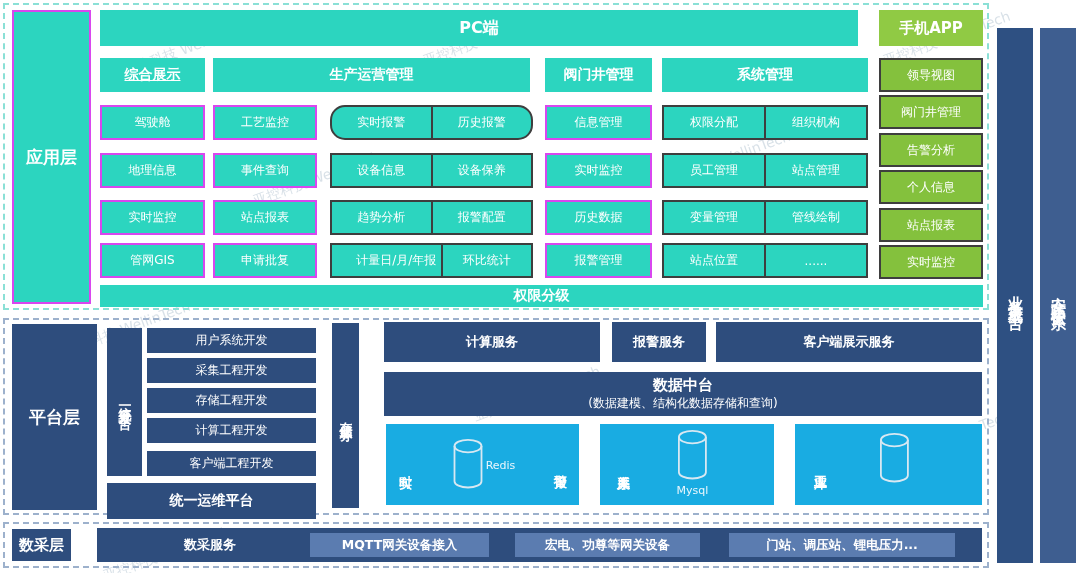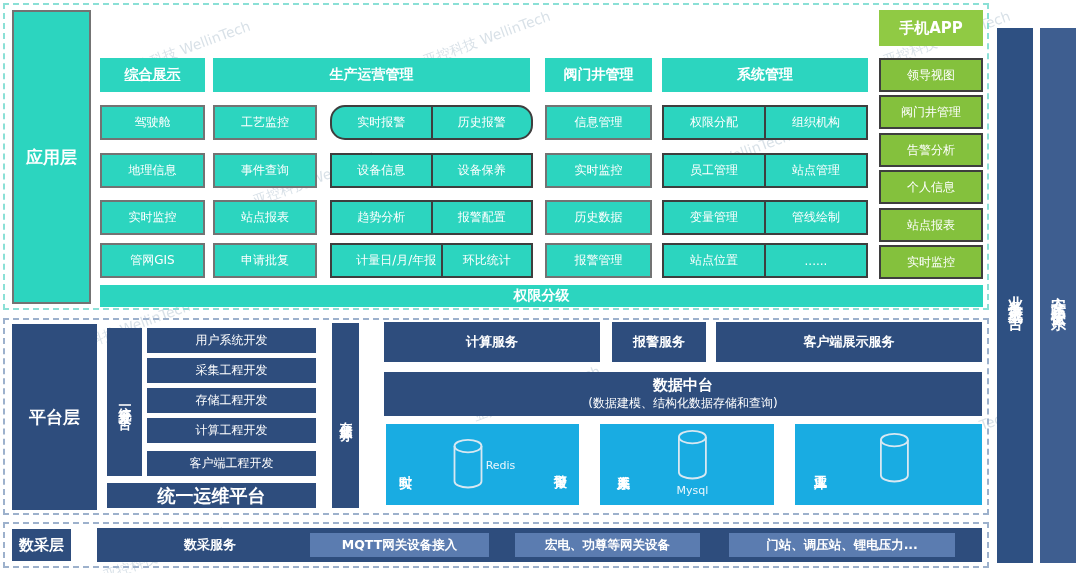--- a/index.html
+++ b/index.html
@@ -2,21 +2,21 @@
 <html><head>
 <meta charset="utf-8">
 <style>
   html,body{margin:0;padding:0;background:#ffffff;}
   body{font-family:"DejaVu Sans","Liberation Sans",sans-serif;}
   #canvas{position:relative;width:1080px;height:573px;background:#fff;overflow:hidden;}
   .abs{position:absolute;box-sizing:border-box;}
   .flexc{display:flex;align-items:center;justify-content:center;text-align:center;}
   .white{color:#ffffff;}
   .teal{background:#2cd5bf;}
-  .teal-btn{background:#2cd5bf;border:2px solid #737373;}
+  .teal-btn{background:#2cd5bf;border:2px solid #d946ef;}
   .green-hdr{background:#90ca44;}
   .green-btn{background:#84c13d;border:2px solid #3e3e3e;}
   .navy{background:#2e4d7d;}
   .blue{background:#19ace2;}
   .lblue-btn{background:#5b7cb0;}
   .dash-teal{border:2px dashed #8be0d6;}
   .dash-blue{border:2px dashed #9db1cc;}
   .hdr{font-weight:bold;font-size:14px;}
   .btn{font-size:12px;}
   .split{display:flex;background:#2cd5bf;border:2px solid #3e3e3e;}
@@ -40,20 +40,21 @@
   <span class="wm" style="left:660px;top:150px;">亚控科技 WellinTech</span>
   <span class="wm" style="left:60px;top:320px;">亚控科技 WellinTech</span>
   <span class="wm" style="left:470px;top:385px;">亚控科技 WellinTech</span>
   <span class="wm" style="left:880px;top:430px;">亚控科技 WellinTech</span>
   <span class="wm" style="left:100px;top:545px;">亚控科技 WellinTech</span>
 
   <div class="abs dash-teal" style="left:3px;top:3px;width:986px;height:307px;"></div>
 
   <div class="abs teal-btn flexc white" style="left:12px;top:10px;width:79px;height:294px;font-weight:bold;font-size:17px;">应用层</div>
 
+  <div class="abs teal flexc white" style="left:100px;top:10px;width:758px;height:36px;font-weight:bold;font-size:16px;">PC端</div>
   <div class="abs green-hdr flexc white" style="left:879px;top:10px;width:104px;height:36px;font-weight:bold;font-size:15px;">手机APP</div>
 
   <div class="abs teal flexc white hdr" style="left:100px;top:58px;width:105px;height:34px;text-decoration:underline;">综合展示</div>
   <div class="abs teal flexc white hdr" style="left:213px;top:58px;width:317px;height:34px;">生产运营管理</div>
   <div class="abs teal flexc white hdr" style="left:662px;top:58px;width:206px;height:34px;">系统管理</div>
   <div class="abs teal flexc white hdr" style="left:545px;top:58px;width:107px;height:34px;">阀门井管理</div>
 
   <div class="abs teal-btn flexc white btn" style="left:100px;top:105px;width:105px;height:35px;">驾驶舱</div>
   <div class="abs teal-btn flexc white btn" style="left:100px;top:153px;width:105px;height:35px;">地理信息</div>
   <div class="abs teal-btn flexc white btn" style="left:100px;top:200px;width:105px;height:35px;">实时监控</div>
@@ -119,21 +120,21 @@
   <div class="abs navy flexc white" style="left:107px;top:328px;width:35px;height:148px;">
     <span class="vt" style="font-weight:bold;font-size:13px;letter-spacing:2px;">统一开发平台</span>
   </div>
 
   <div class="abs navy flexc white btn" style="left:147px;top:328px;width:169px;height:25px;">用户系统开发</div>
   <div class="abs navy flexc white btn" style="left:147px;top:358px;width:169px;height:25px;">采集工程开发</div>
   <div class="abs navy flexc white btn" style="left:147px;top:388px;width:169px;height:25px;">存储工程开发</div>
   <div class="abs navy flexc white btn" style="left:147px;top:418px;width:169px;height:25px;">计算工程开发</div>
   <div class="abs navy flexc white btn" style="left:147px;top:451px;width:169px;height:25px;">客户端工程开发</div>
 
-  <div class="abs navy flexc white" style="left:107px;top:483px;width:209px;height:25px;font-weight:bold;font-size:18px;">统一运维平台</div>
+  <div class="abs navy flexc white" style="left:107px;top:483px;width:209px;height:36px;font-weight:bold;font-size:14px;">统一运维平台</div>
 
   <div class="abs navy flexc white" style="left:332px;top:323px;width:27px;height:185px;">
     <span class="vt" style="font-weight:bold;font-size:13px;letter-spacing:2px;">存储服务</span>
   </div>
 
   <div class="abs navy flexc white" style="left:384px;top:322px;width:216px;height:40px;font-weight:bold;font-size:13px;">计算服务</div>
   <div class="abs navy flexc white" style="left:612px;top:322px;width:94px;height:40px;font-weight:bold;font-size:13px;">报警服务</div>
   <div class="abs navy flexc white" style="left:716px;top:322px;width:266px;height:40px;font-weight:bold;font-size:13px;">客户端展示服务</div>
 
   <div class="abs navy flexc white" style="left:384px;top:372px;width:598px;height:44px;flex-direction:column;">

